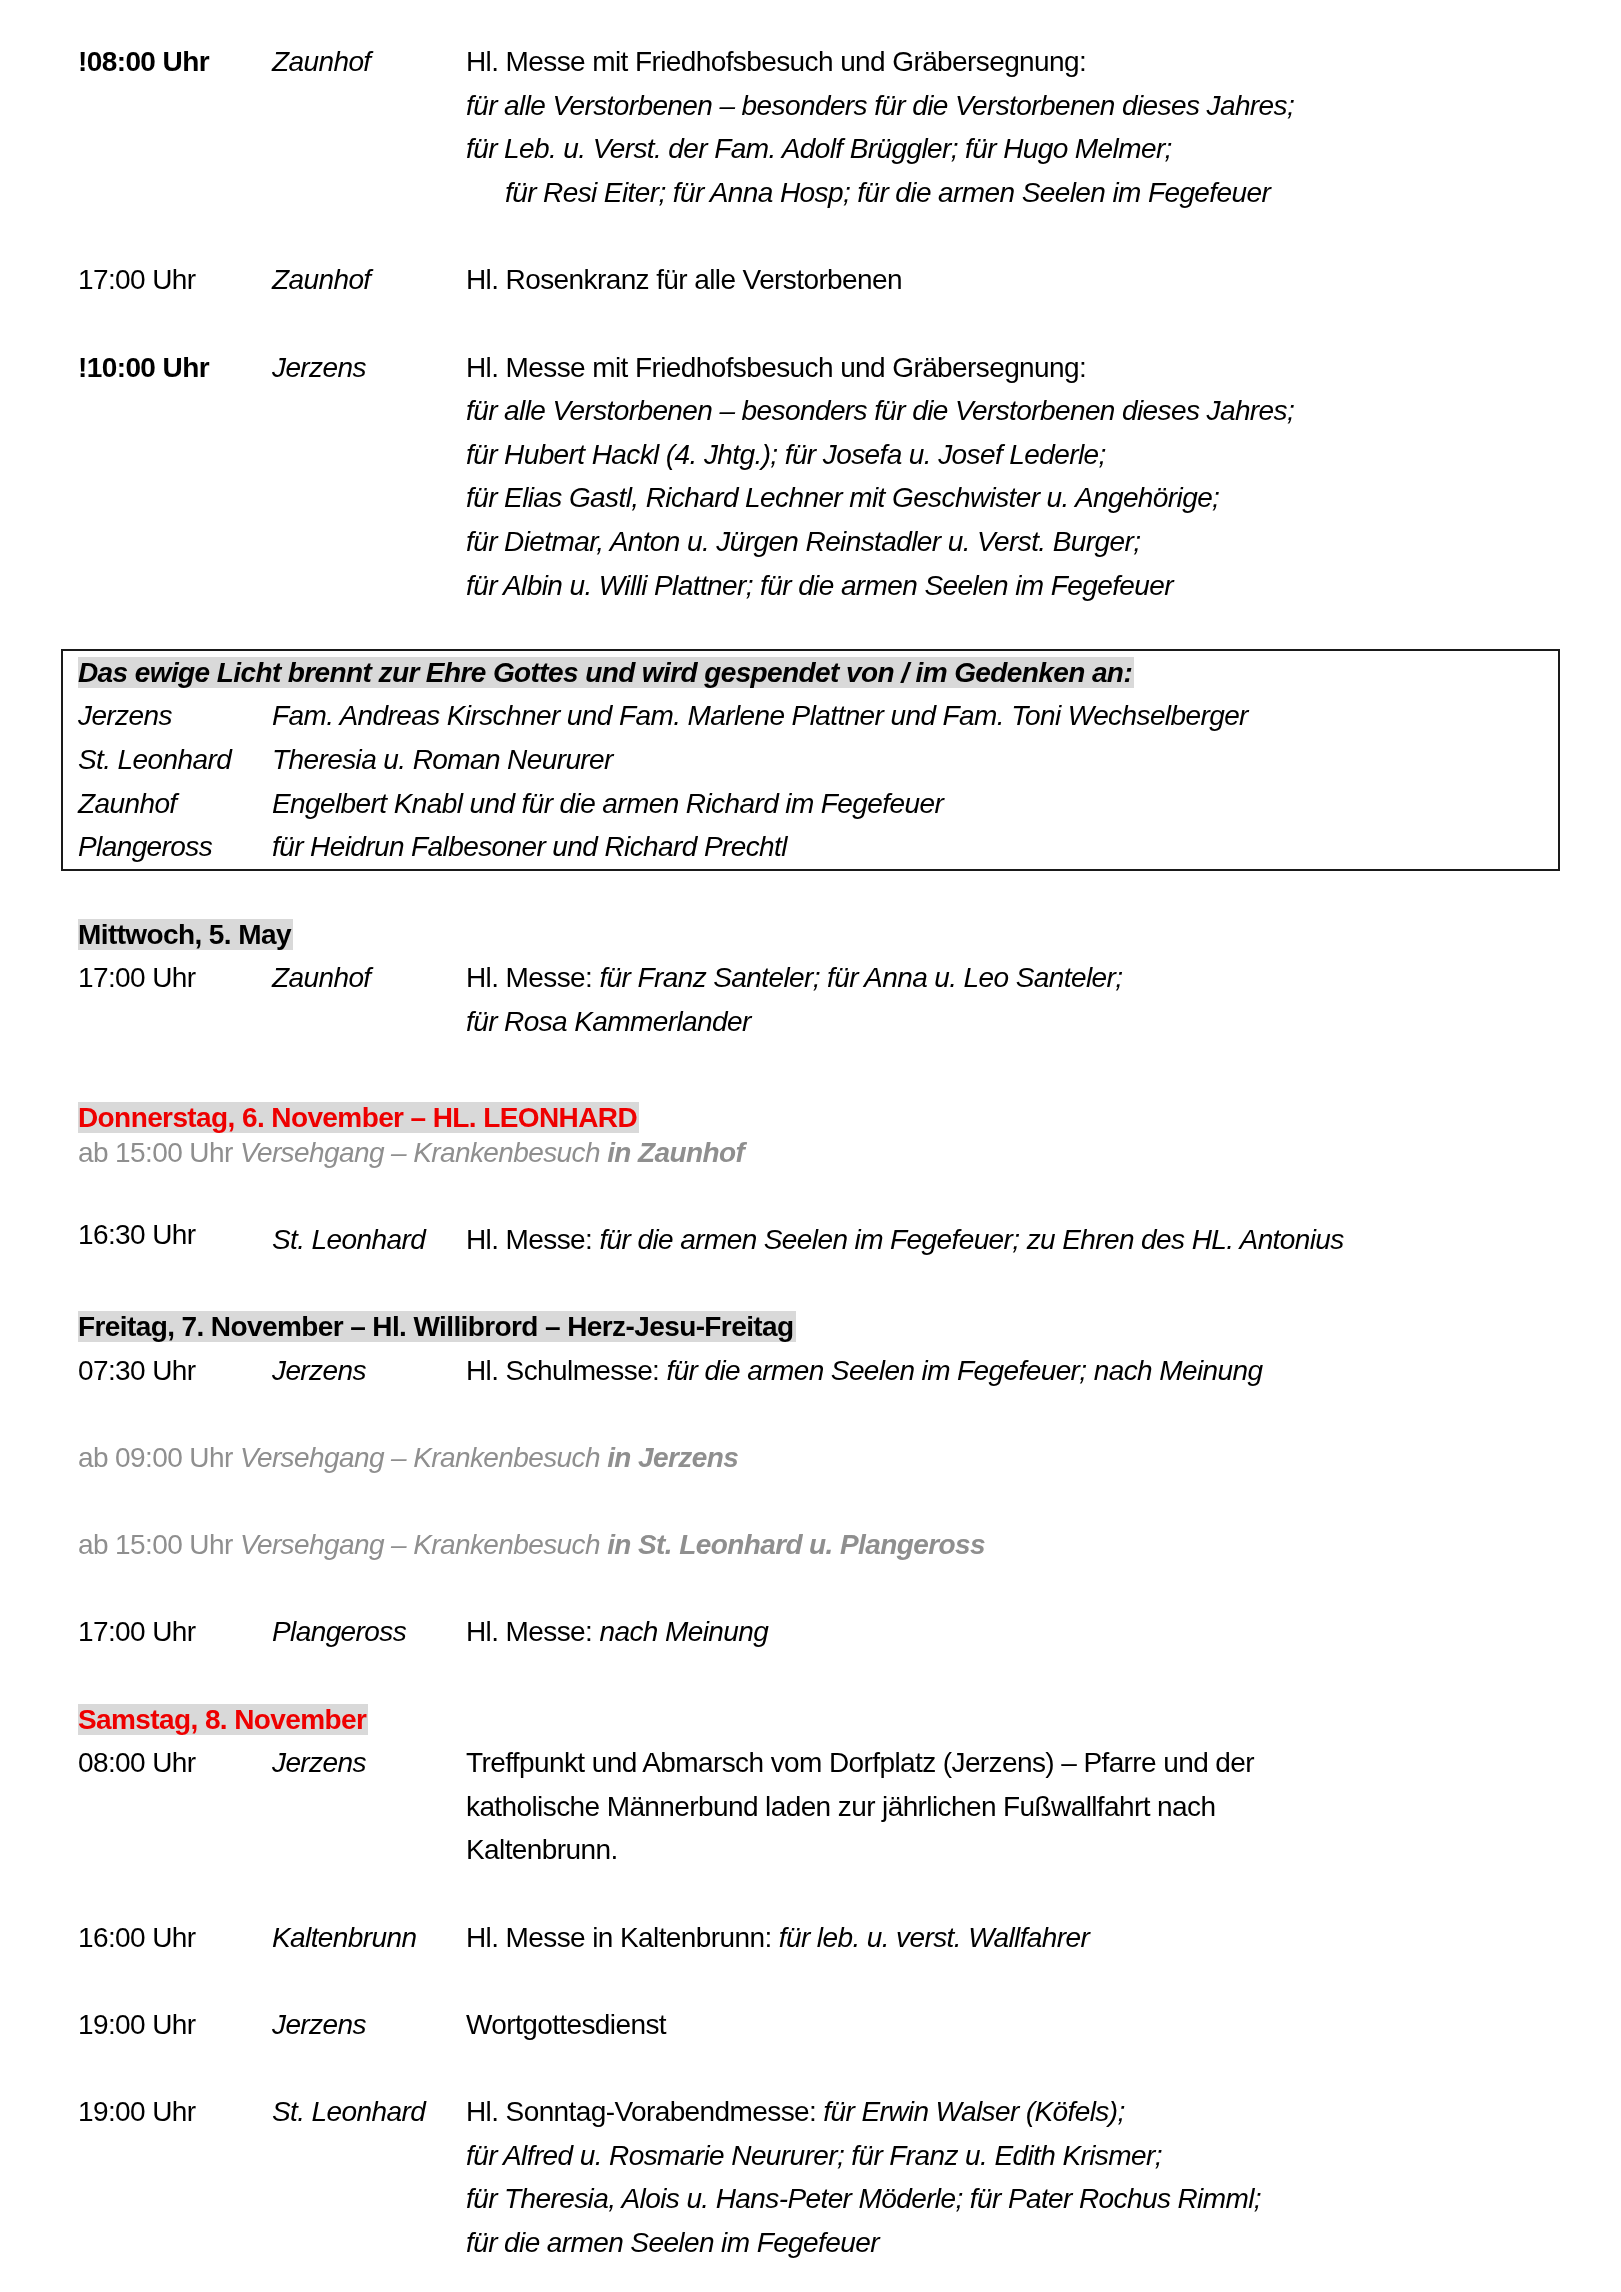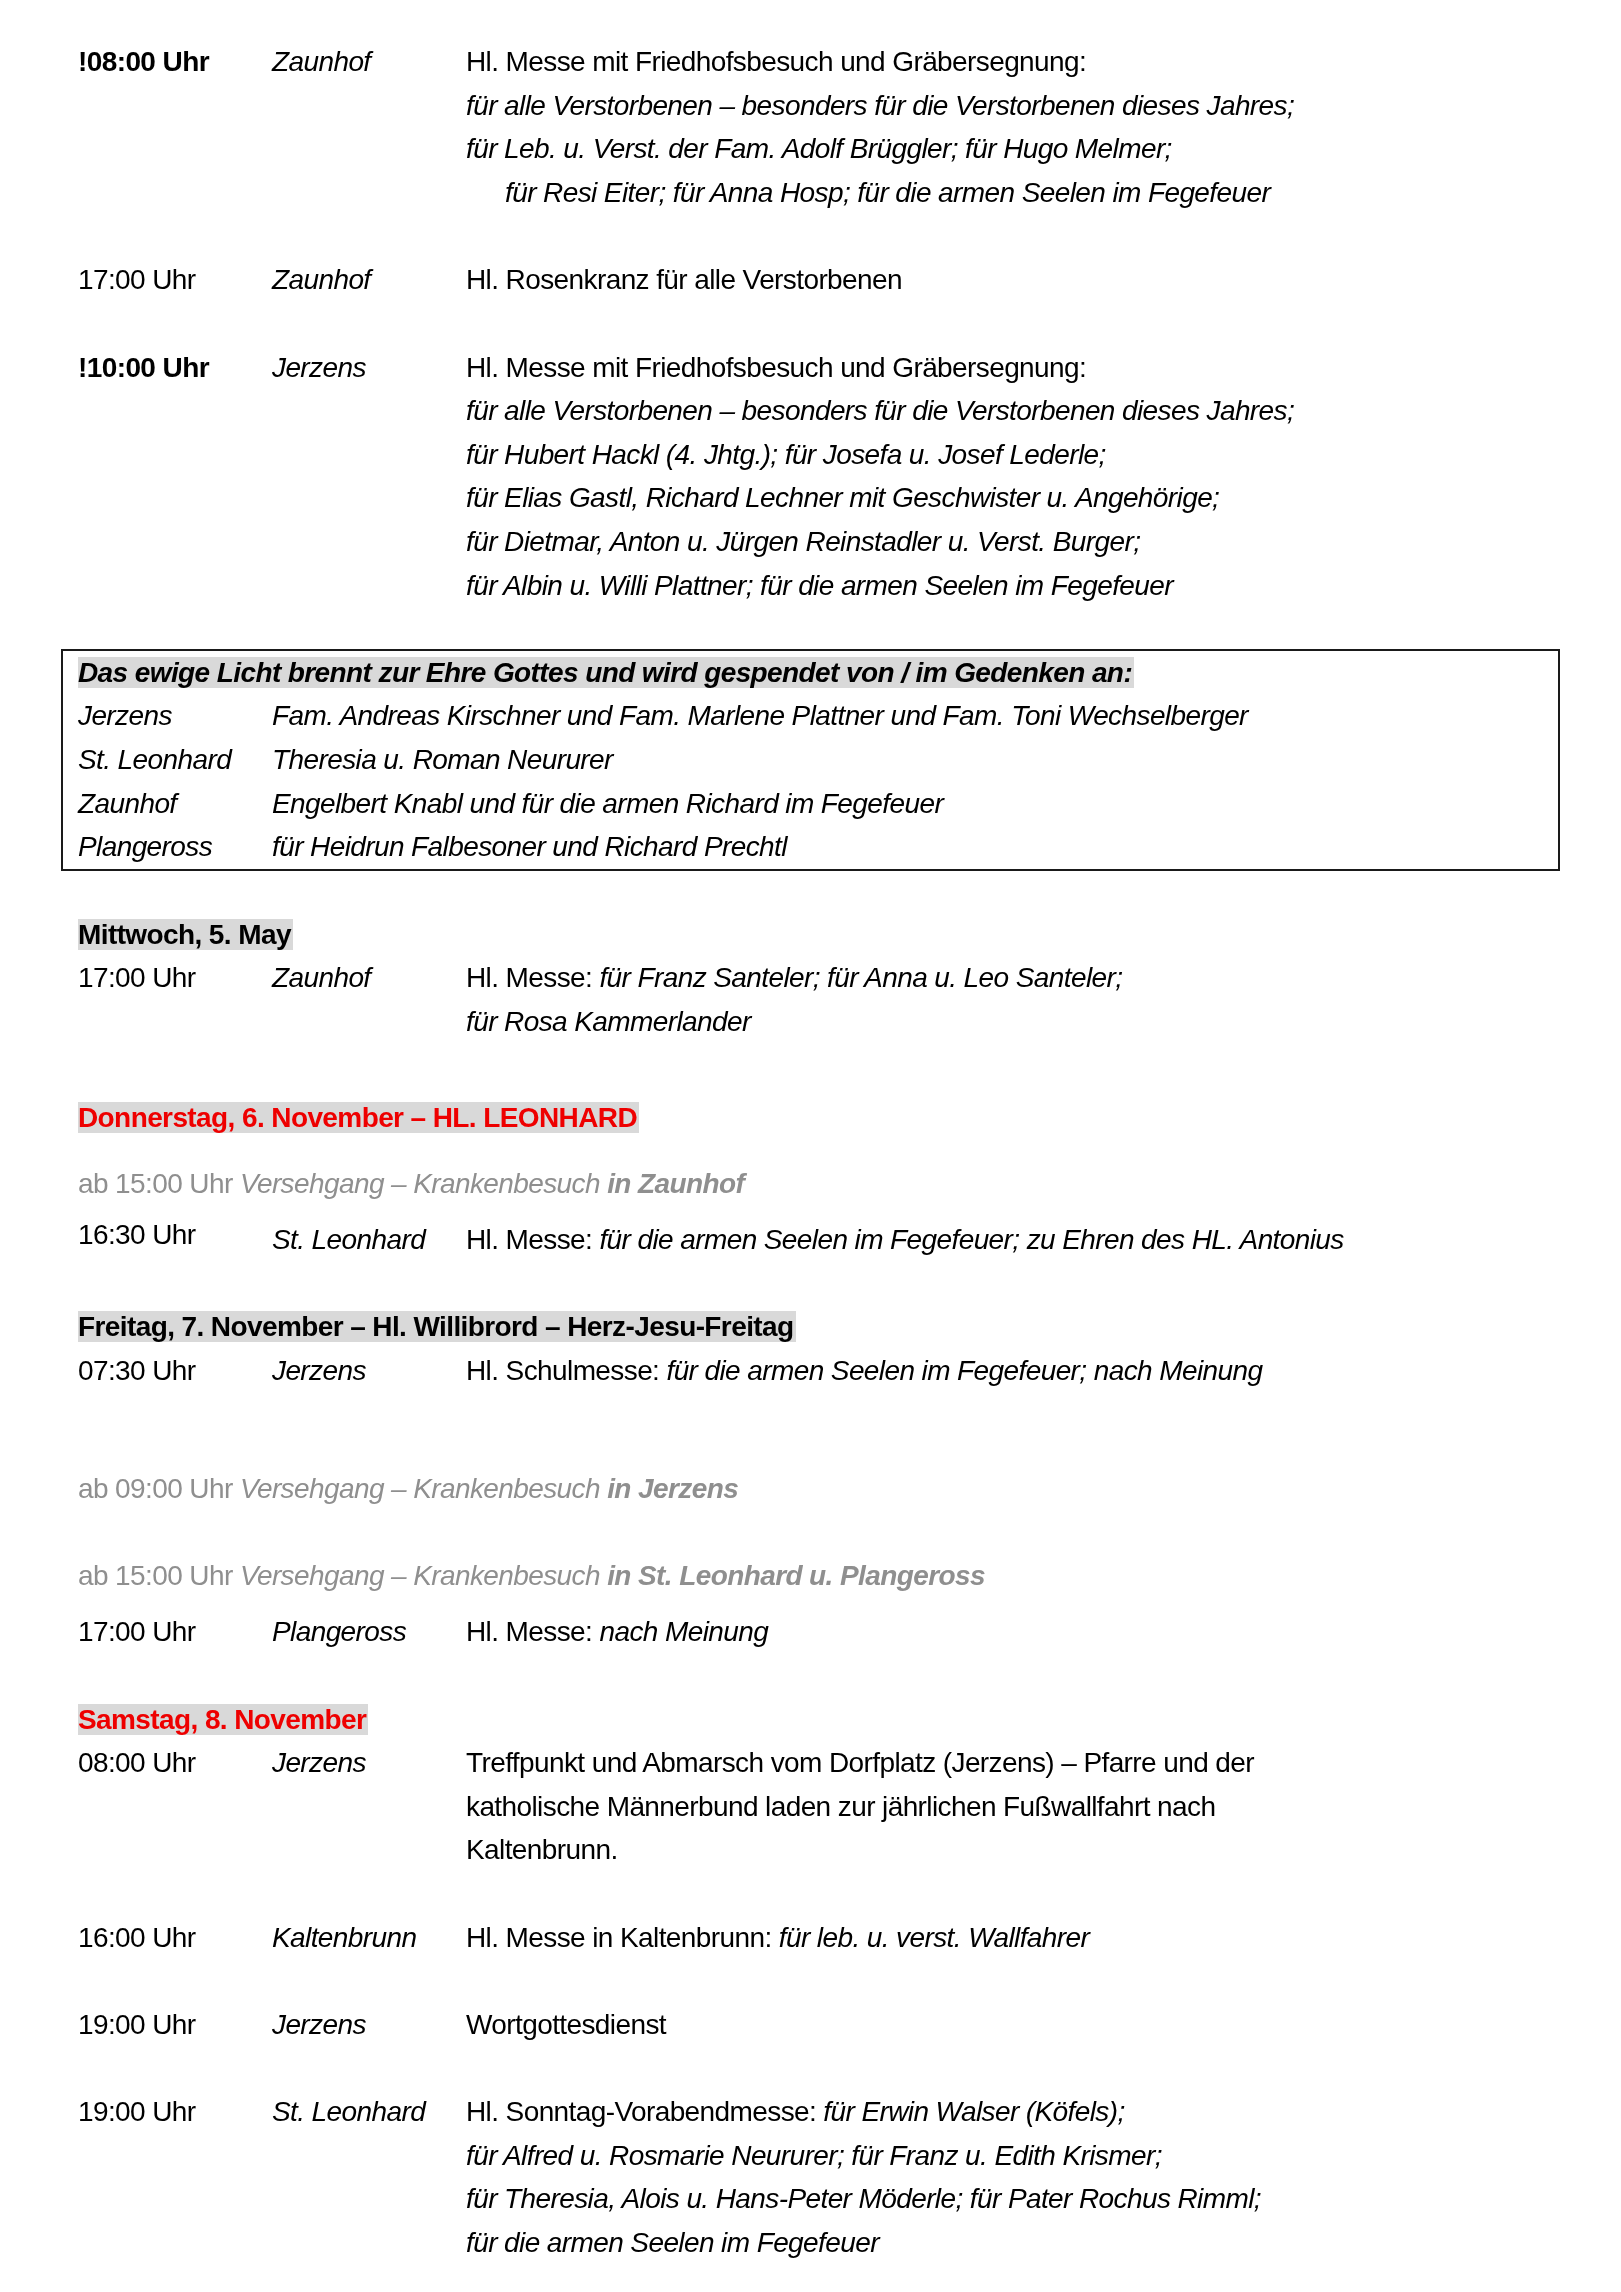--- a/index.html
+++ b/index.html
@@ -10,21 +10,21 @@
   .c-time { left:78px; }
   .c-place { left:272px; font-style:italic; }
   .c-desc { left:466px; }
   .c-full { left:78px; }
   .box-place { left:78px; font-style:italic; }
   .box-text { left:272px; font-style:italic; }
   .bold { font-weight:bold; }
   .it { font-style:italic; }
   .hl { background:#d9d9d9; padding-right:2px; }
   .red { color:#ee0000; }
-  .gray { color:#8f8f8f;margin-top:31px; }
+  .gray { color:#8f8f8f; }
   .box { position:absolute; left:61px; top:649px; width:1495px; height:218px;
          border:2.9px solid #1a1a1a; box-sizing:content-box; }
 </style>
 </head>
 <body>
 
 <div id="page">
   <div class="box"></div>
 <div class="line c-time bold" style="top: 40px;">!08:00 Uhr</div>
     <div class="line c-place" style="top: 40px;">Zaunhof</div>

